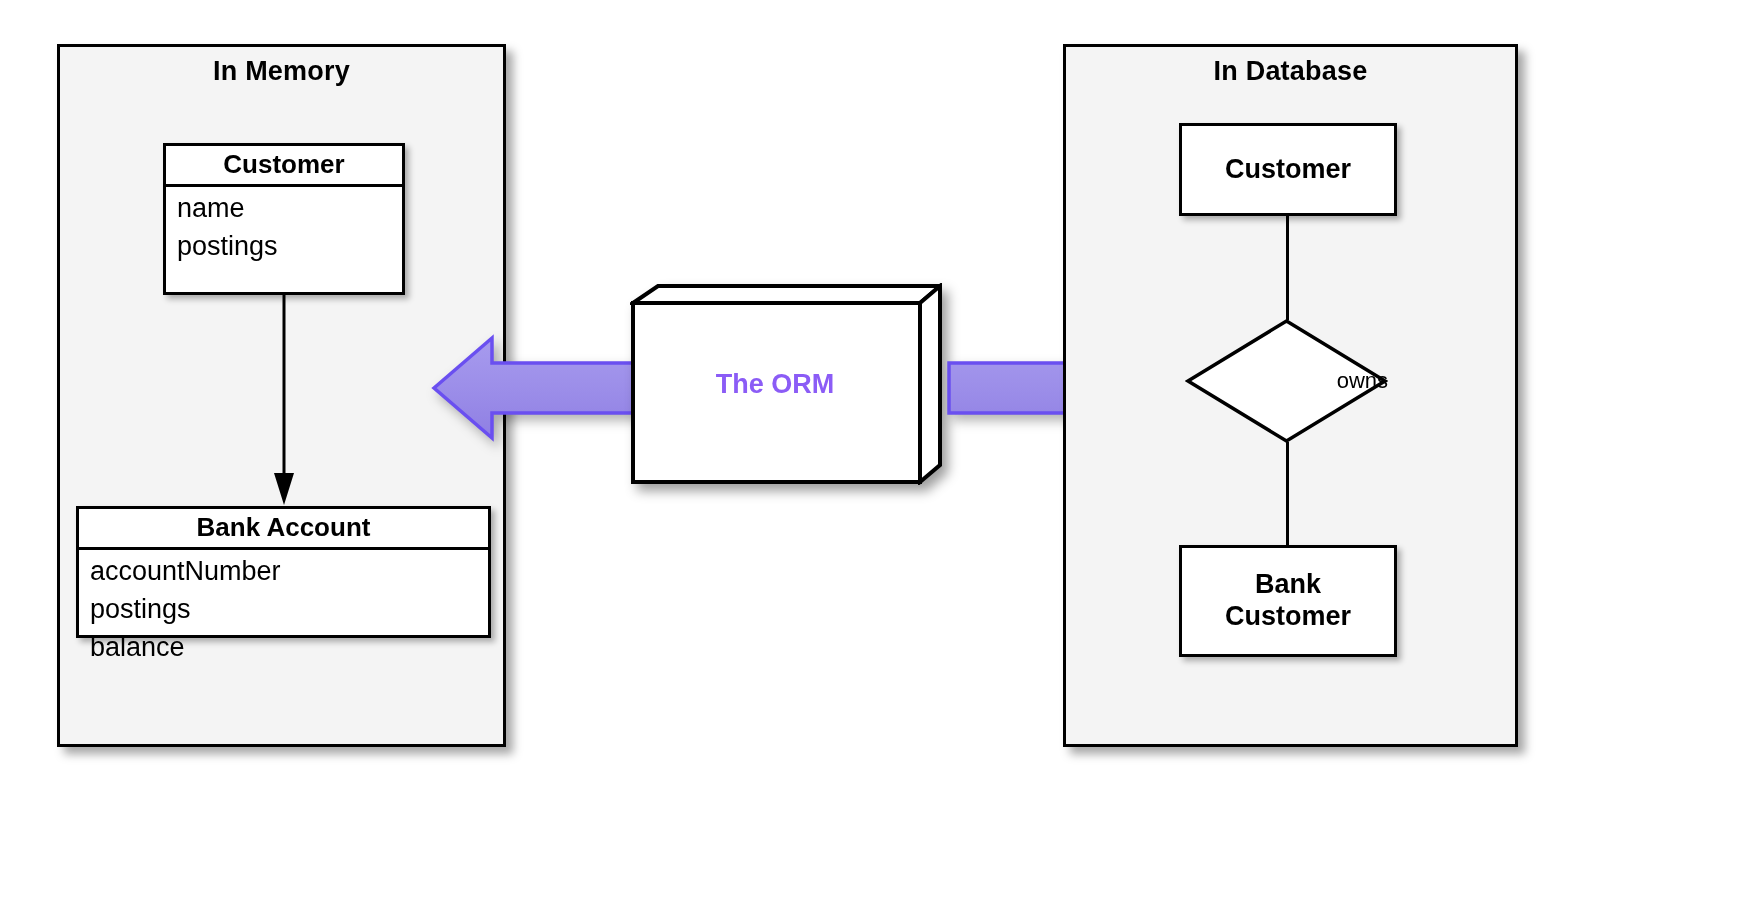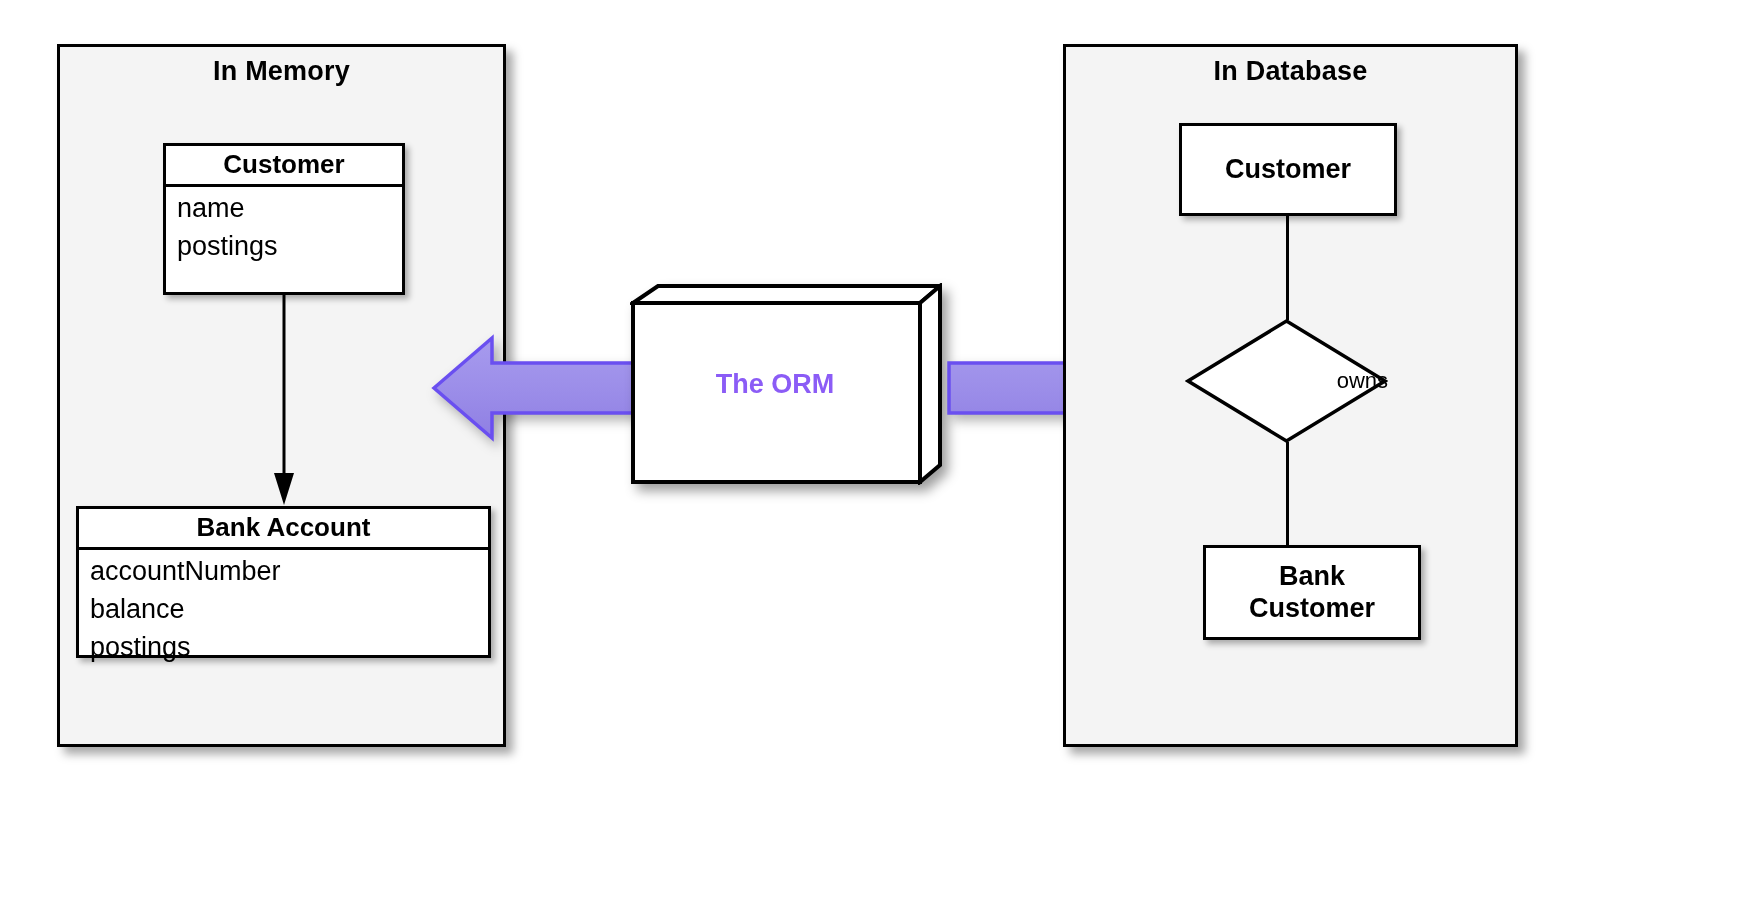--- a/index.html
+++ b/index.html
@@ -18,32 +18,32 @@
 
   
   .umlbox{position:absolute;background:#ffffff;border:3px solid #000;
           box-sizing:border-box;box-shadow:4px 4px 6px rgba(0,0,0,.30);}
   .uml-name{text-align:center;font-size:26px;font-weight:bold;color:#000;
             padding:5px 0 6px 0;border-bottom:3px solid #000;line-height:1.05;}
   .uml-attrs{padding:3px 0 5px 11px;}
   .uml-attrs div{font-size:27px;color:#000;line-height:1.40;white-space:nowrap;}
 
   #uml-customer{left:163px;top:143px;width:242px;height:152px;}
-  #uml-bankaccount{left:76px;top:506px;width:415px;height:152px;}
+  #uml-bankaccount{left:76px;top:506px;width:415px;height:132px;}
 
   
   #assoc-arrow{position:absolute;left:272px;top:295px;width:24px;height:213px;}
 
   
   .erbox{position:absolute;background:#ffffff;border:3px solid #000;
          box-sizing:border-box;box-shadow:4px 4px 6px rgba(0,0,0,.30);
          display:flex;align-items:center;justify-content:center;text-align:center;
          font-size:27px;font-weight:bold;color:#000;line-height:1.18;}
   #er-customer{left:1179px;top:123px;width:218px;height:93px;}
-  #er-bankaccount{left:1179px;top:545px;width:218px;height:95px;margin-left:24px;}
+  #er-bankaccount{left:1179px;top:545px;width:218px;height:112px;}
 
   
   #er-owns{position:absolute;left:1185px;top:318px;width:203px;height:126px;}
   #er-owns .lbl{position:absolute;left:0;right:0;top:50%;transform:translateY(-50%);
                 text-align:right;font-size:22px;color:#000;}
 
   
   .er-line{position:absolute;width:3px;background:#000;left:1286px;}
   #er-line-top{top:216px;height:104px;}
   #er-line-bottom{top:442px;height:105px;}
@@ -79,22 +79,22 @@
 
   <svg id="assoc-arrow" viewBox="0 0 24 213">
     <line x1="12" y1="0" x2="12" y2="183" stroke="#000" stroke-width="3"></line>
     <polygon points="12,210 2,178 22,178" fill="#000"></polygon>
   </svg>
 
   <div class="umlbox" id="uml-bankaccount">
     <div class="uml-name">Bank Account</div>
     <div class="uml-attrs">
       <div>accountNumber</div>
+      <div>postings</div>
       <div>balance</div>
-      <div>postings</div>
     </div>
   </div>
 
   <svg class="block-arrow" id="arrow-left" viewBox="0 0 215 116">
     <defs>
       <linearGradient id="gradL" x1="0" y1="0" x2="0" y2="1">
         <stop offset="0%" stop-color="#a79bee"></stop>
         <stop offset="50%" stop-color="#9c8ee9"></stop>
         <stop offset="100%" stop-color="#8f7fe3"></stop>
       </linearGradient>

